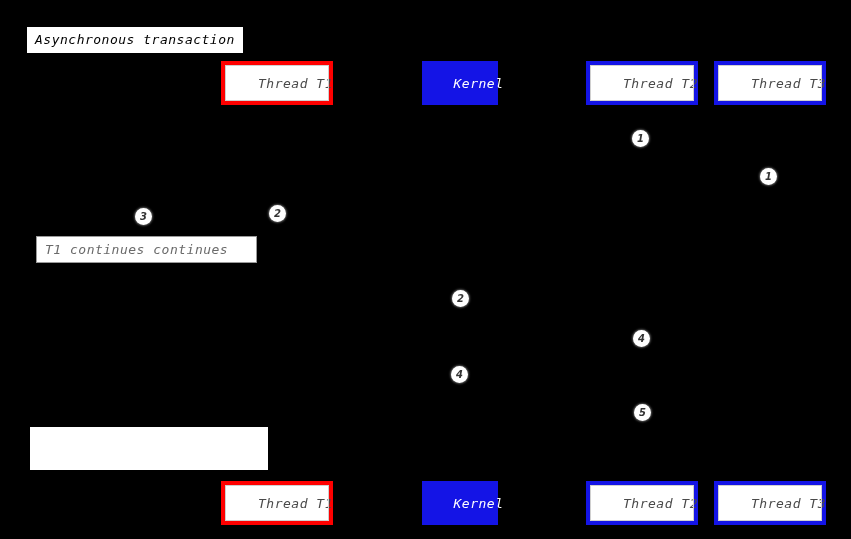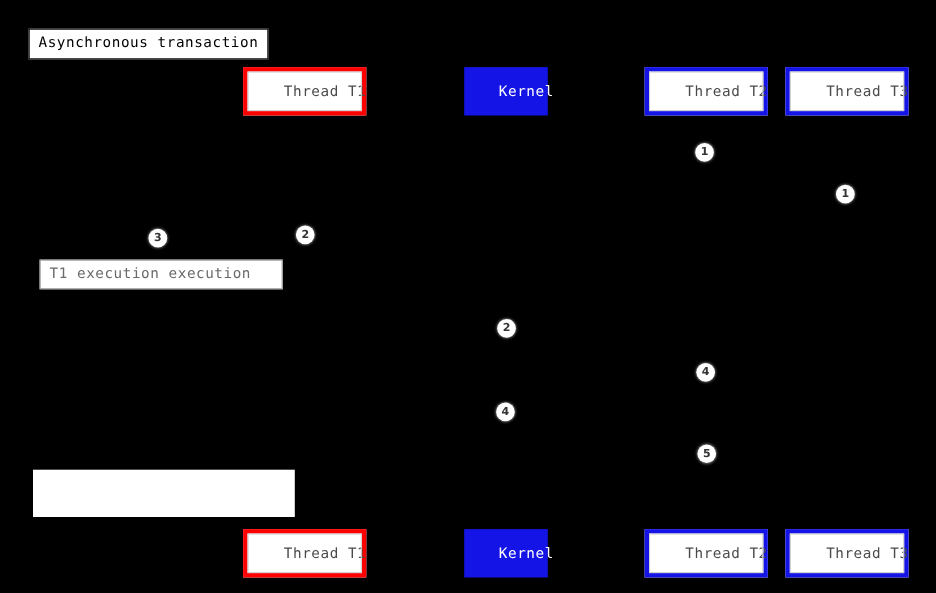--- a/index.html
+++ b/index.html
@@ -9,20 +9,21 @@
   }
   body {
     font-family: "DejaVu Sans Mono", "Liberation Mono", monospace;
   }
   #canvas {
     position: relative;
     width: 851px;
     height: 539px;
     background: #000000;
     overflow: hidden;
+    font-style: italic;
   }
 
   
   .title-box {
     position: absolute;
     background: #ffffff;
     color: #000000;
     border: 1px solid #000000;
     font-size: 13px;
     line-height: 1;
@@ -170,21 +171,21 @@
         <span>Thread T2</span>
       </div>
       <div class="participant outline blue" style="left: 714px; top: 481px; width: 112px; height: 44px; border-color: rgb(20, 20, 230); background: rgb(255, 255, 255); color: rgb(74, 74, 74);">
         <span class="inner-edge"></span>
         <span>Thread T3</span>
       </div>
     </div>
 
   <div id="notes">
       <div class="note-box" style="left: 36px; top: 236px; width: 221px; height: 27px;">
-        <span>T1 execution execution</span>
+        <span>T1 continues continues</span>
       </div>
       <div class="note-box empty" style="left: 30px; top: 427px; width: 238px; height: 43px;">
         <span></span>
       </div>
     </div>
 
   <div id="markers">
       <div class="marker" style="left: 632px; top: 130px;">1</div>
       <div class="marker" style="left: 760px; top: 168px;">1</div>
       <div class="marker" style="left: 269px; top: 205px;">2</div>

